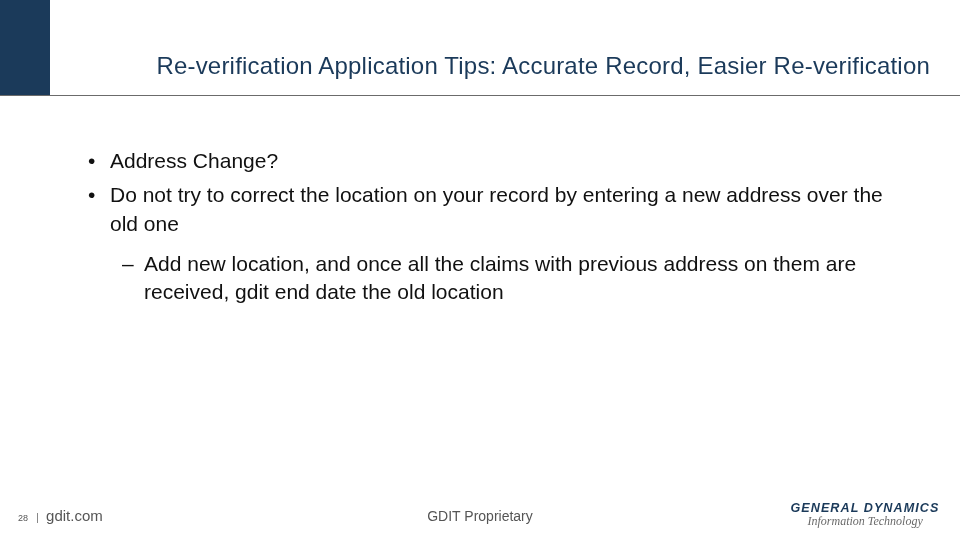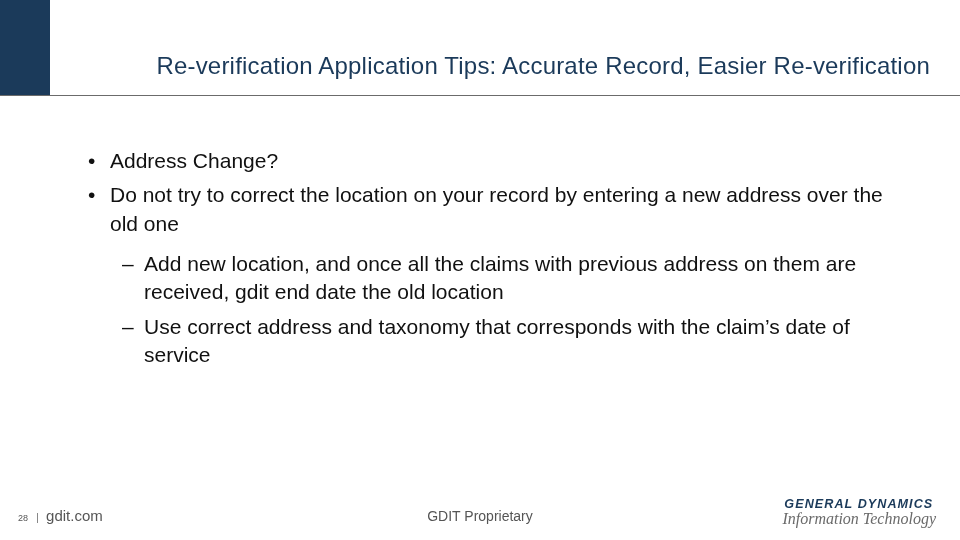--- a/index.html
+++ b/index.html
@@ -133,42 +133,41 @@
     font-weight: 700;
     font-style: italic;
     letter-spacing: 1px;
     font-size: 12px;
     color: #1b3a5a;
     transform: scaleX(1.05);
   }
   .logo .l2 {
     font-family: Georgia, 'Times New Roman', serif;
     font-style: italic;
-    font-size: 16px;
+    font-size: 12px;
     color: #6a6a6a;
     margin-top: 1px;
   }
 </style>
 </head>
 <body>
 
 <div class="slide">
   <div class="accent-corner"></div>
 
   <div class="title">Re-verification Application Tips: Accurate Record, Easier Re-verification</div>
   <div class="title-rule"></div>
 
   <div class="body">
     <ul>
       <li><span>Address Change?</span></li>
       <li>
         <span>Do not try to correct the location on your record by entering a new address over the old one</span>
         <ul class="sub">
           <li><span>Add new location, and once all the claims with previous address on them are received, gdit end date the old location</span></li>
-          <li><span>Use correct address and taxonomy that corresponds with the claim’s date of service</span></li>
         </ul>
       </li>
     </ul>
   </div>
 
   <div class="footer">
     <div class="page-no">
       <span>28</span>
       <span class="page-sep"></span>
       <span class="site">gdit.com</span>

